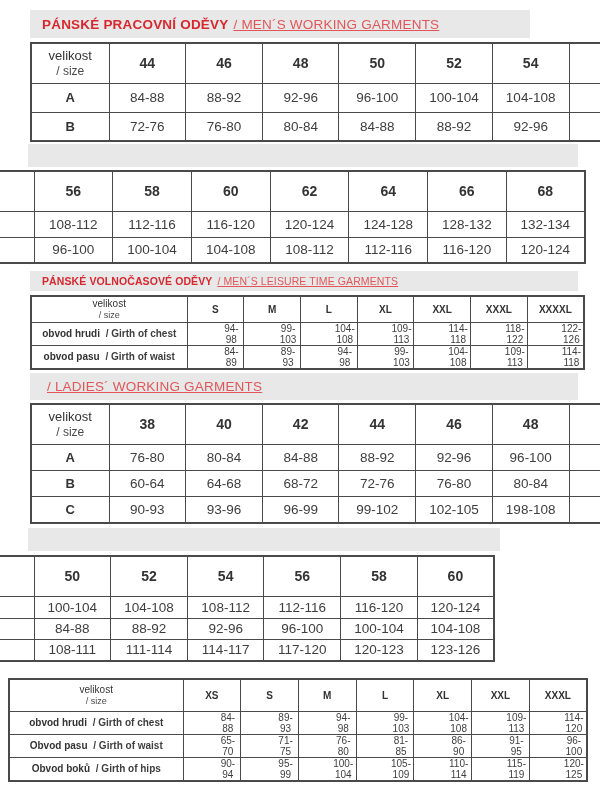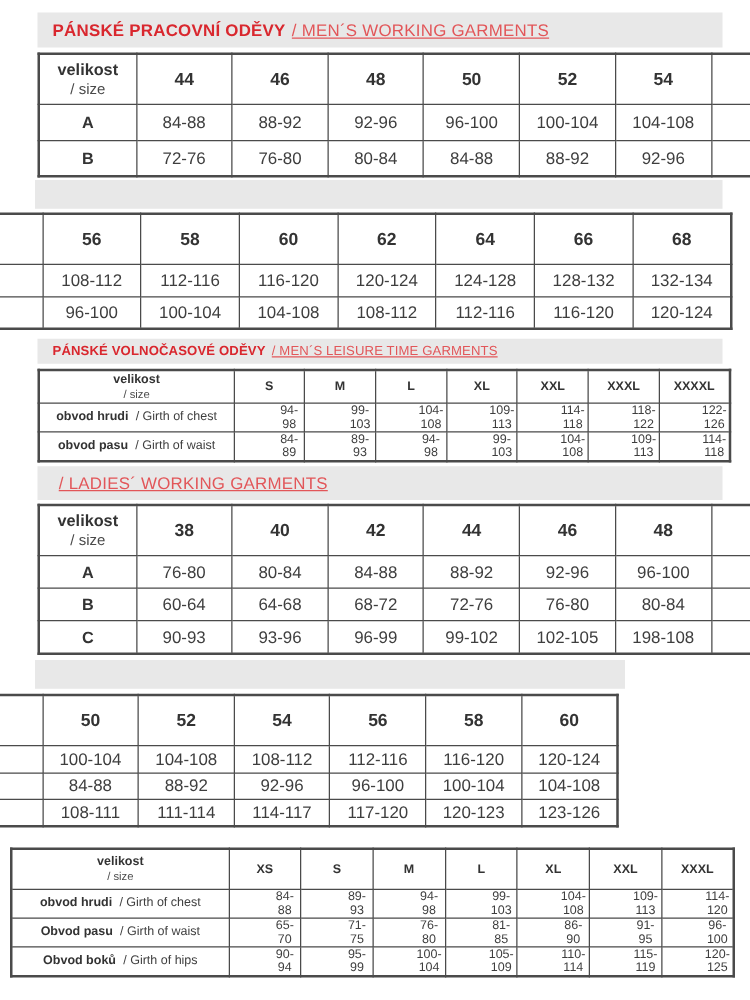--- a/index.html
+++ b/index.html
@@ -41,50 +41,50 @@
     vertical-align:middle;
     color:#3e3e3e;
     overflow:hidden;
   }
   .tbl th { color:#333333; }
 
   
   .big td { font-size:13.5px; font-weight:normal; }
   .big th { font-size:14px; font-weight:bold; }
   .big .rowlbl { font-size:13px; }
-  .vk  { display:block; font-weight:bold; font-size:13px; color:#333; line-height:1.25;text-align:center; }
+  .vk  { display:block; font-weight:normal; font-size:13px; color:#333; line-height:1.25;text-align:center; }
   .szl { display:block; font-weight:normal; font-size:12px; color:#4a4a4a; line-height:1.2; }
 
   
   .cmp td { font-size:10px;padding-left:32px; }
   .cmp th { font-size:10px; }
   .cmp .vk  { font-size:10px; }
   .cmp .szl { font-size:9px; }
   .lcs { font-weight:bold; color:#333; }
-  .len { font-weight:normal; color:#3e3e3e; margin-left:3px; }
+  .len { font-weight:bold; color:#3e3e3e; margin-left:3px; }
 
   
   .tbl-m1, .tbl-l1 { width:613px; }
   .tbl-m1 .lbl, .tbl-l1 .lbl { width:78px; }
   .tbl-m1 .partial, .tbl-l1 .partial { width:73px; }
   .tbl-m2 { width:631px; }
   .tbl-m2 .lbl { width:78px; }
   .tbl-l2 { width:540px; }
   .tbl-l2 .lbl { width:78px; }
   .tbl-m3 { width:555px; }
   .tbl-m3 .lbl { width:156px; }
   .tbl-l3 { width:580px; }
   .tbl-l3 .lbl { width:174px; }
 </style>
 </head>
 <body>
 
 <div class="page">
 
-  <div class="bar title-lg" style="top:10px; left:30px; width:548px; height:28px;">
+  <div class="bar title-lg" style="top:10px; left:30px; width:500px; height:28px;">
     <span class="t-cs">PÁNSKÉ PRACOVNÍ ODĚVY</span>
     <span class="t-en">/ MEN´S WORKING GARMENTS</span>
   </div>
 
   <table class="tbl big tbl-m1" style="top:42px; left:30px;">
     <tbody>
         <tr style="height:40px">
       <th class="lbl">
         <span class="vk">velikost</span>
         <span class="szl">/ size</span>

